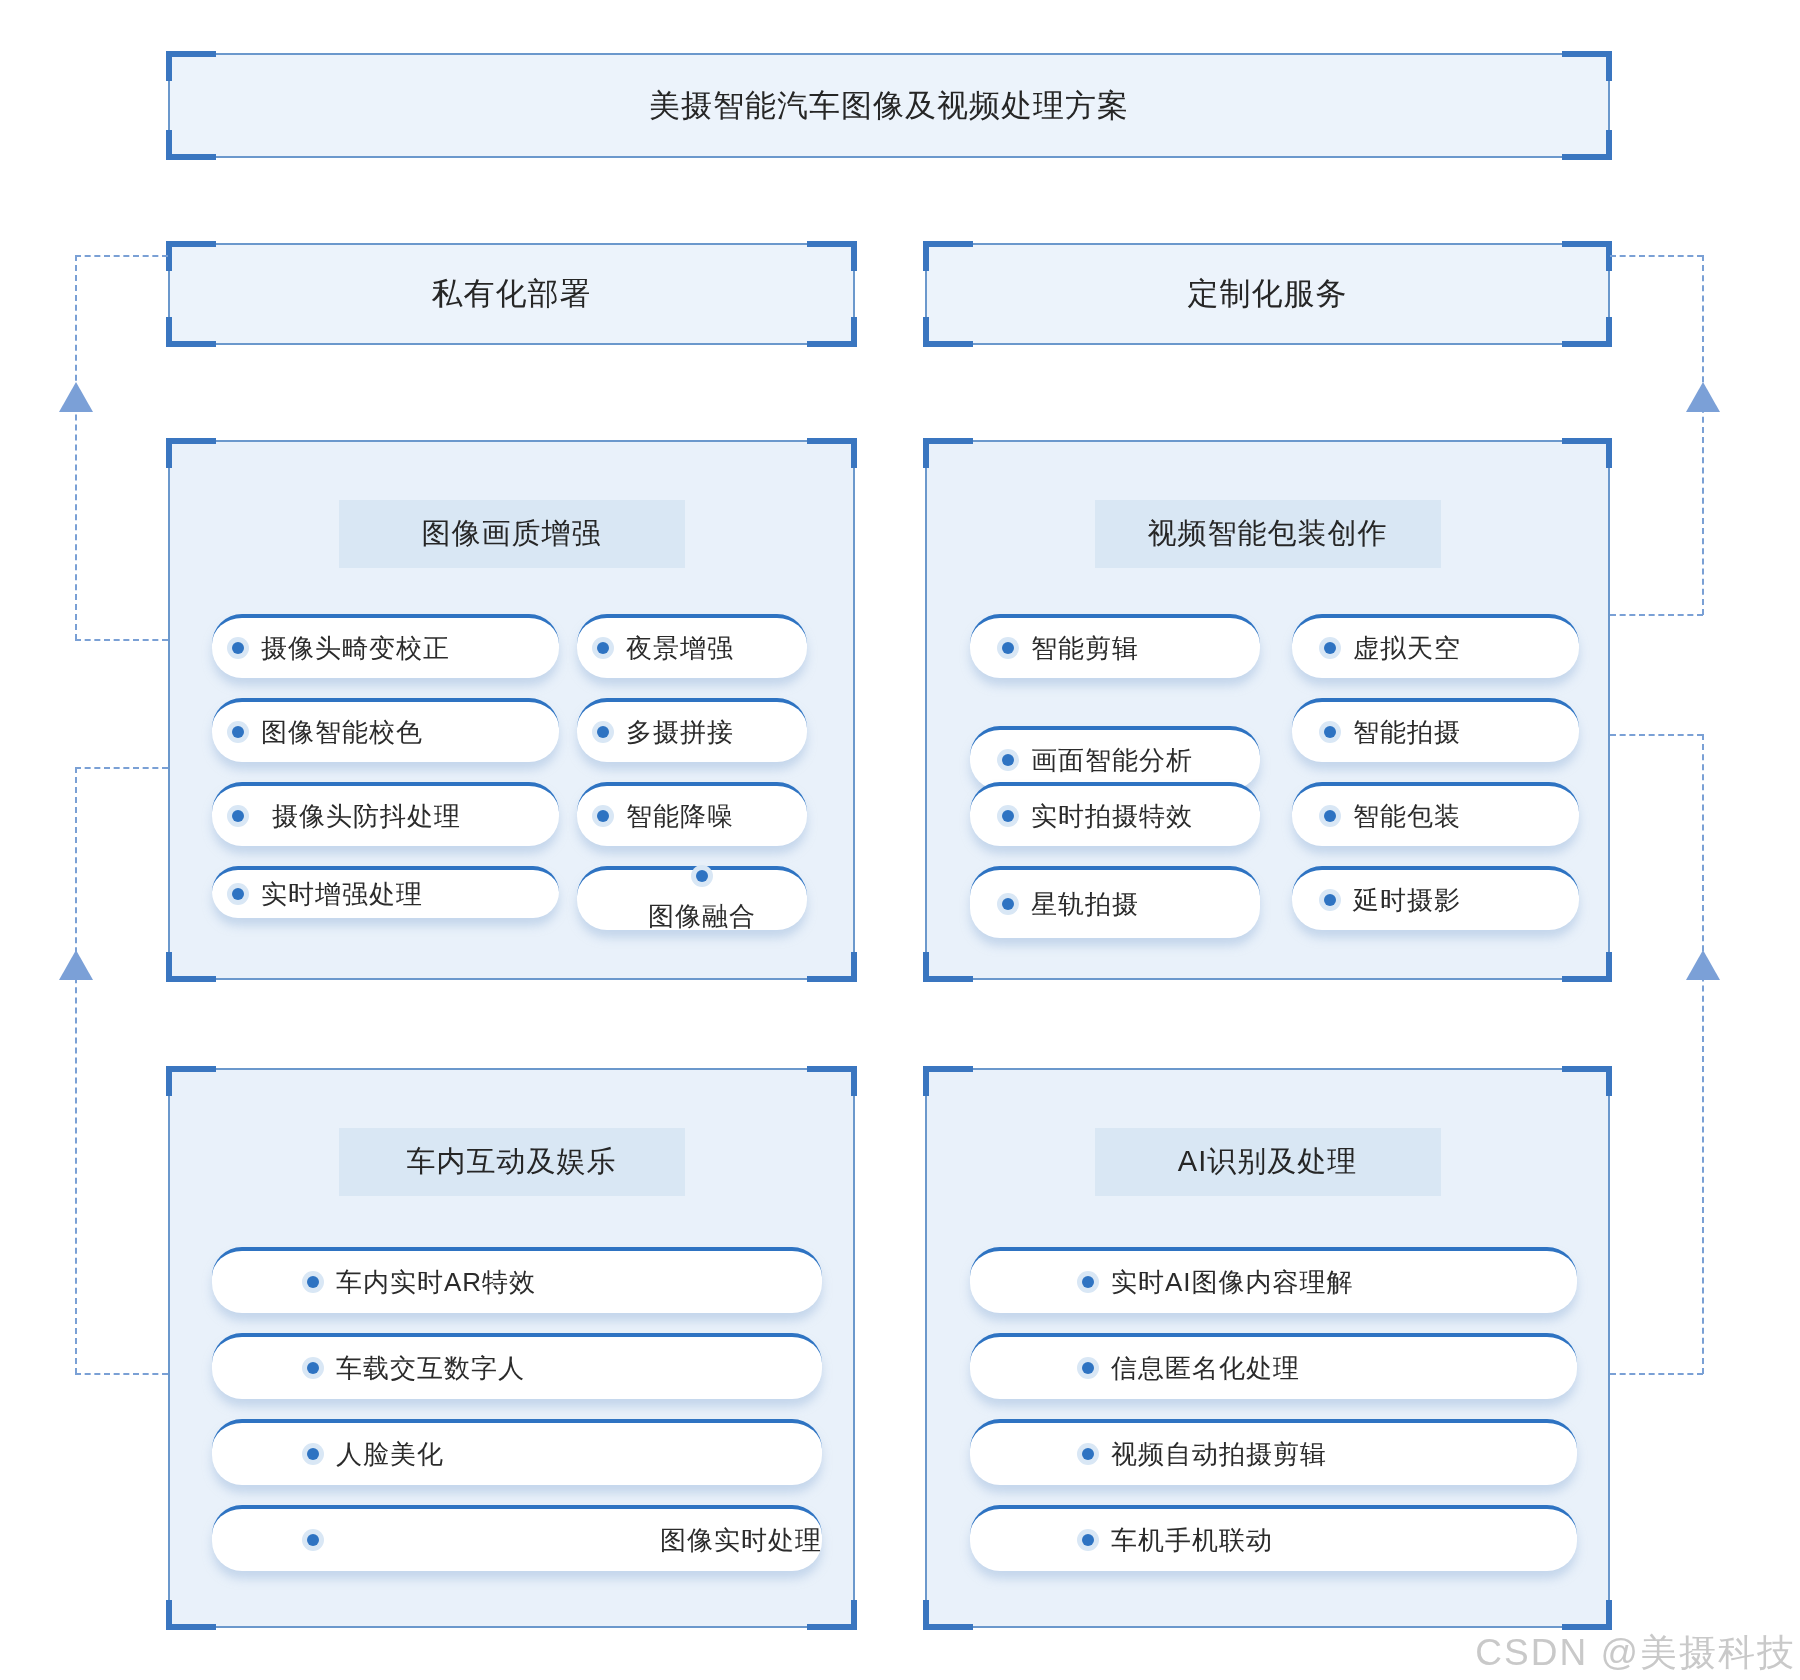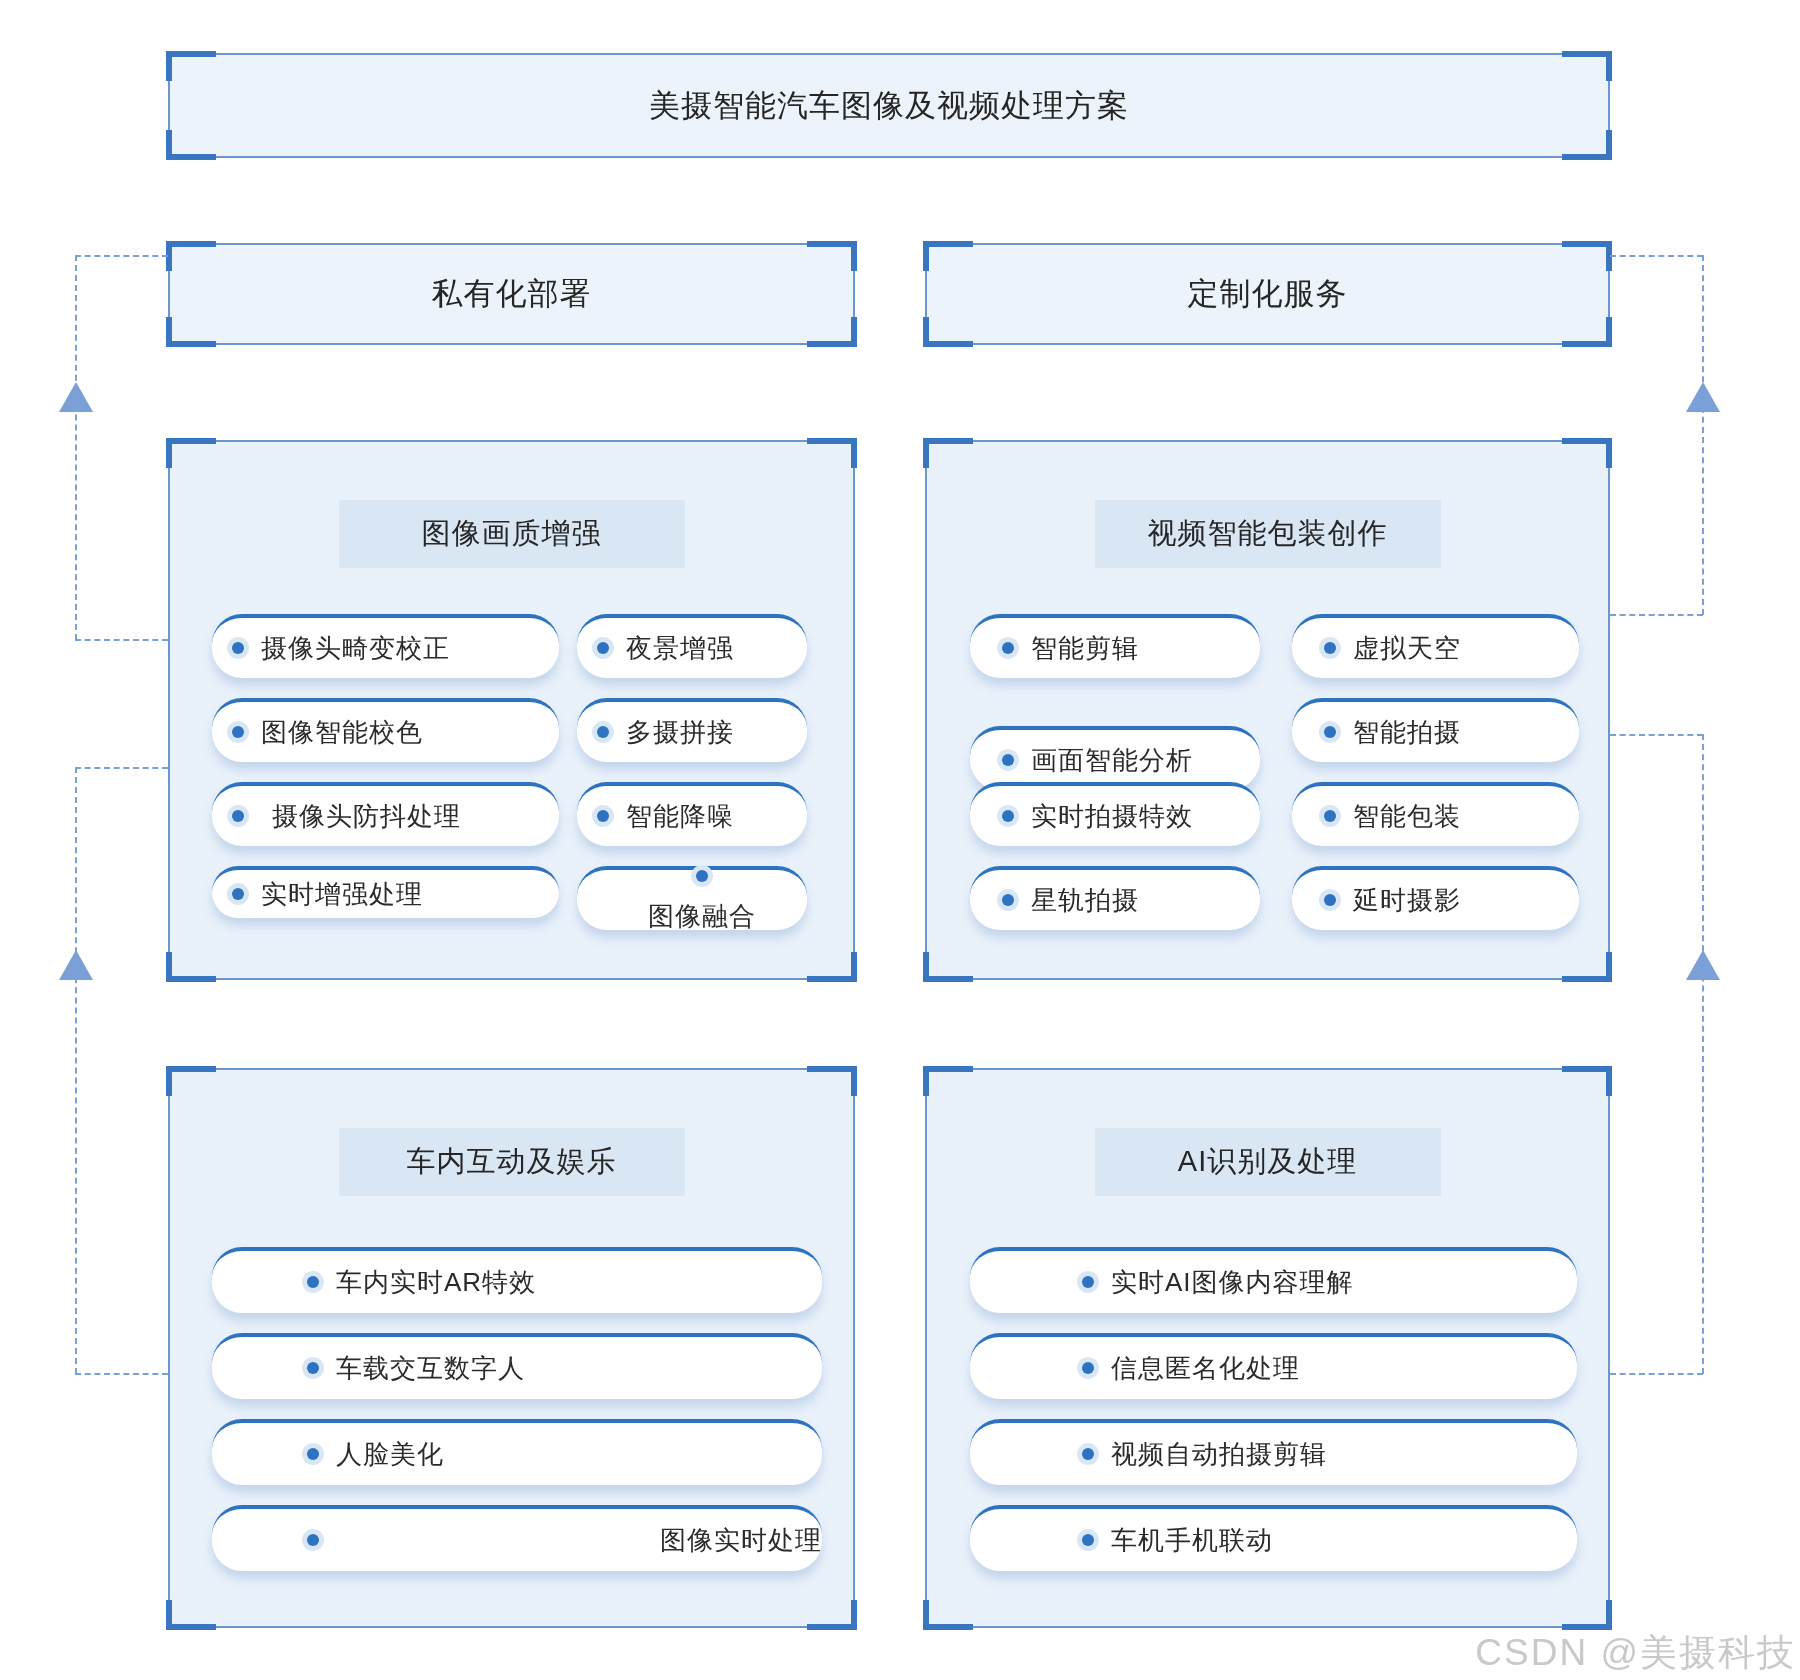--- a/index.html
+++ b/index.html
@@ -149,21 +149,21 @@
       <span>智能拍摄</span>
     </div>
     <div class="item pad-m" style="left:43px;top:340px;width:290px;height:64px;">
       <span class="bullet"></span>
       <span>实时拍摄特效</span>
     </div>
     <div class="item pad-m" style="left:365px;top:340px;width:287px;height:64px;">
       <span class="bullet"></span>
       <span>智能包装</span>
     </div>
-    <div class="item pad-m" style="left:43px;top:424px;width:290px;height:64px;">
+    <div class="item pad-m" style="left:43px;top:424px;width:290px;height:72px;">
       <span class="bullet"></span>
       <span>星轨拍摄</span>
     </div>
     <div class="item pad-m" style="left:365px;top:424px;width:287px;height:64px;">
       <span class="bullet"></span>
       <span>延时摄影</span>
     </div>
   </div>
 
   <div class="box panel" style="left:168px;top:1068px;width:687px;height:560px;">

